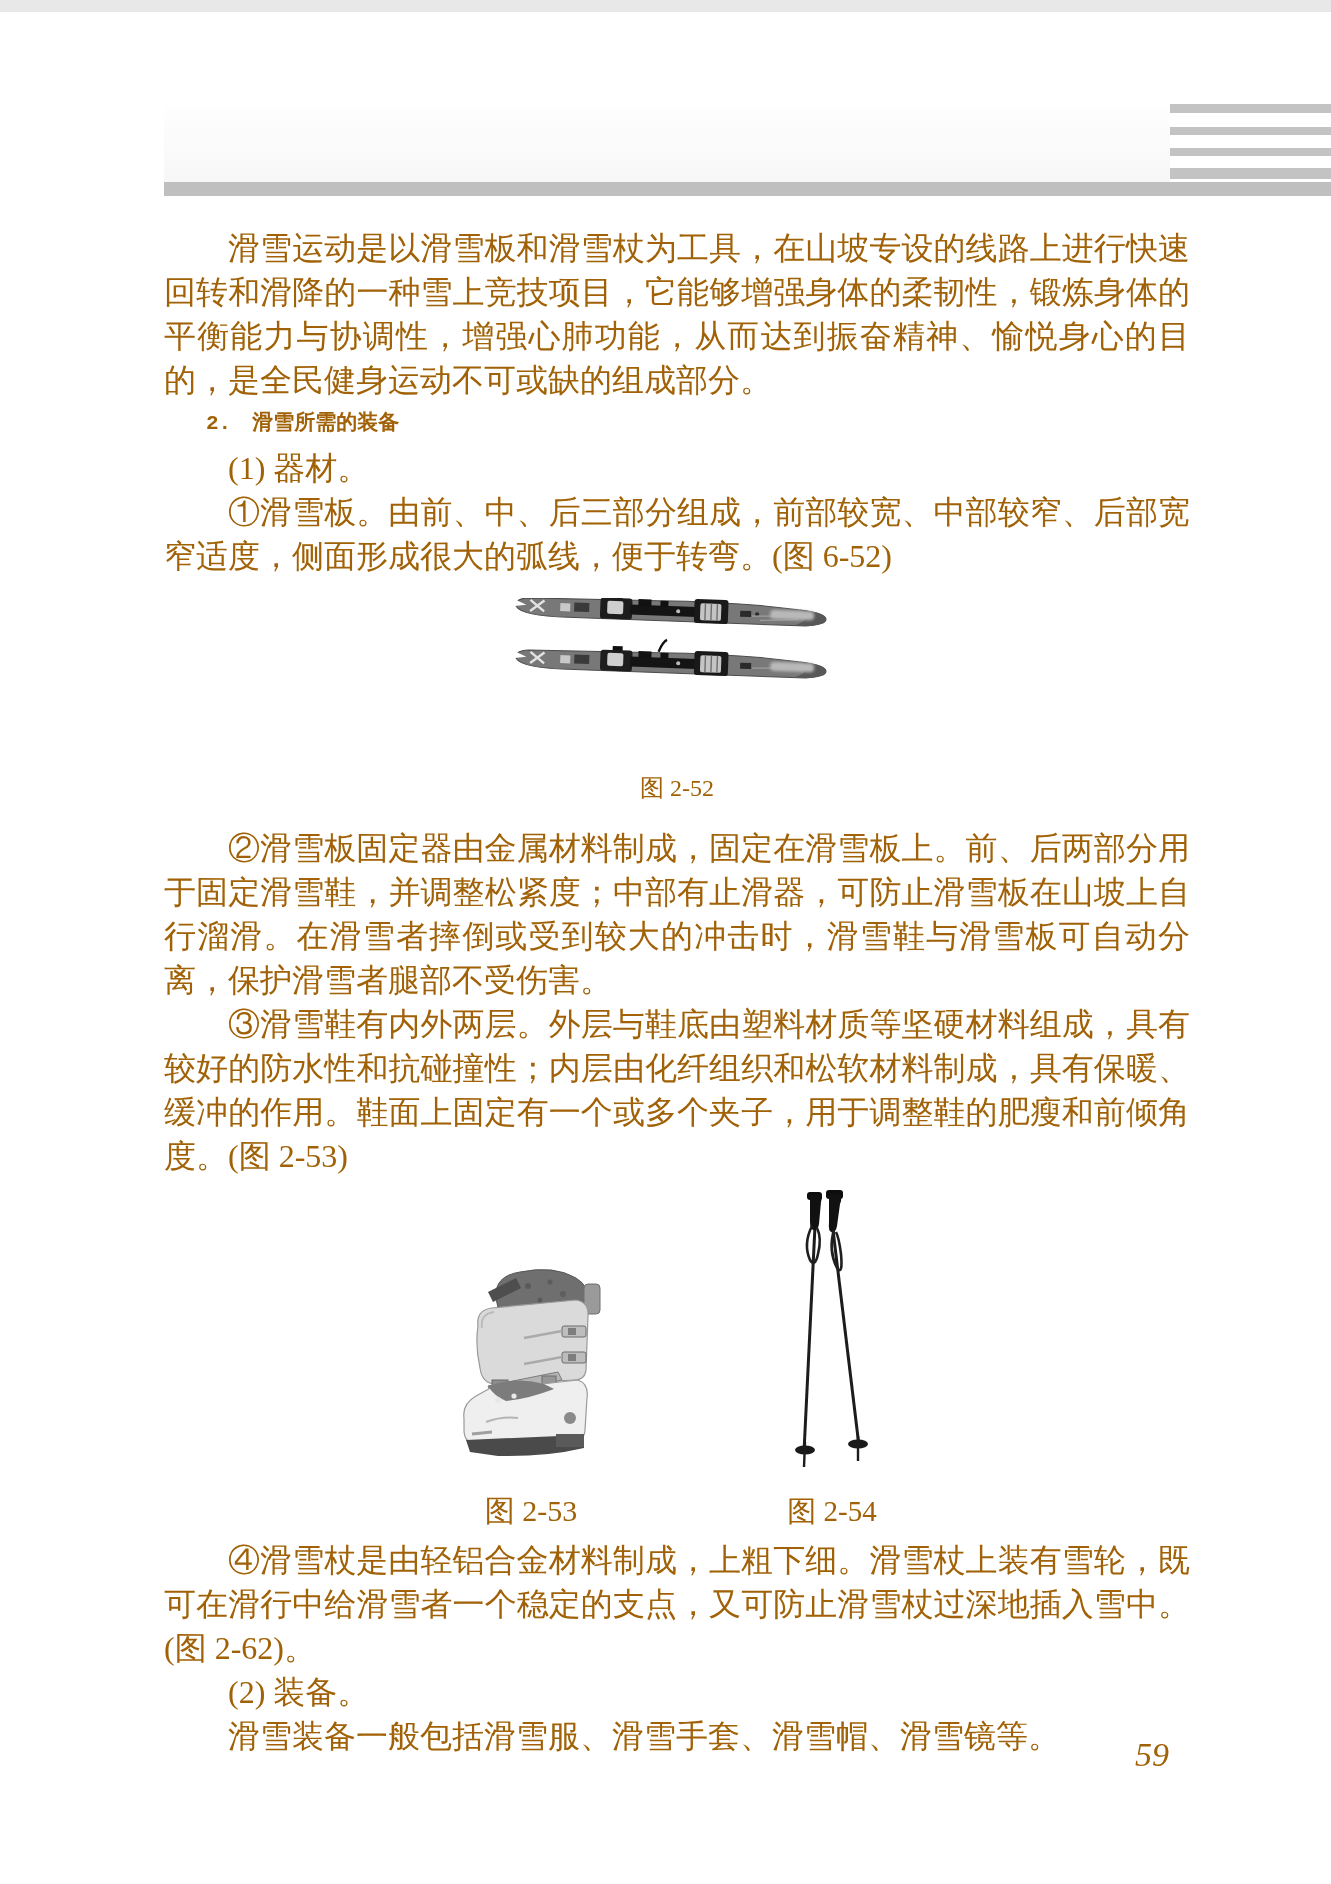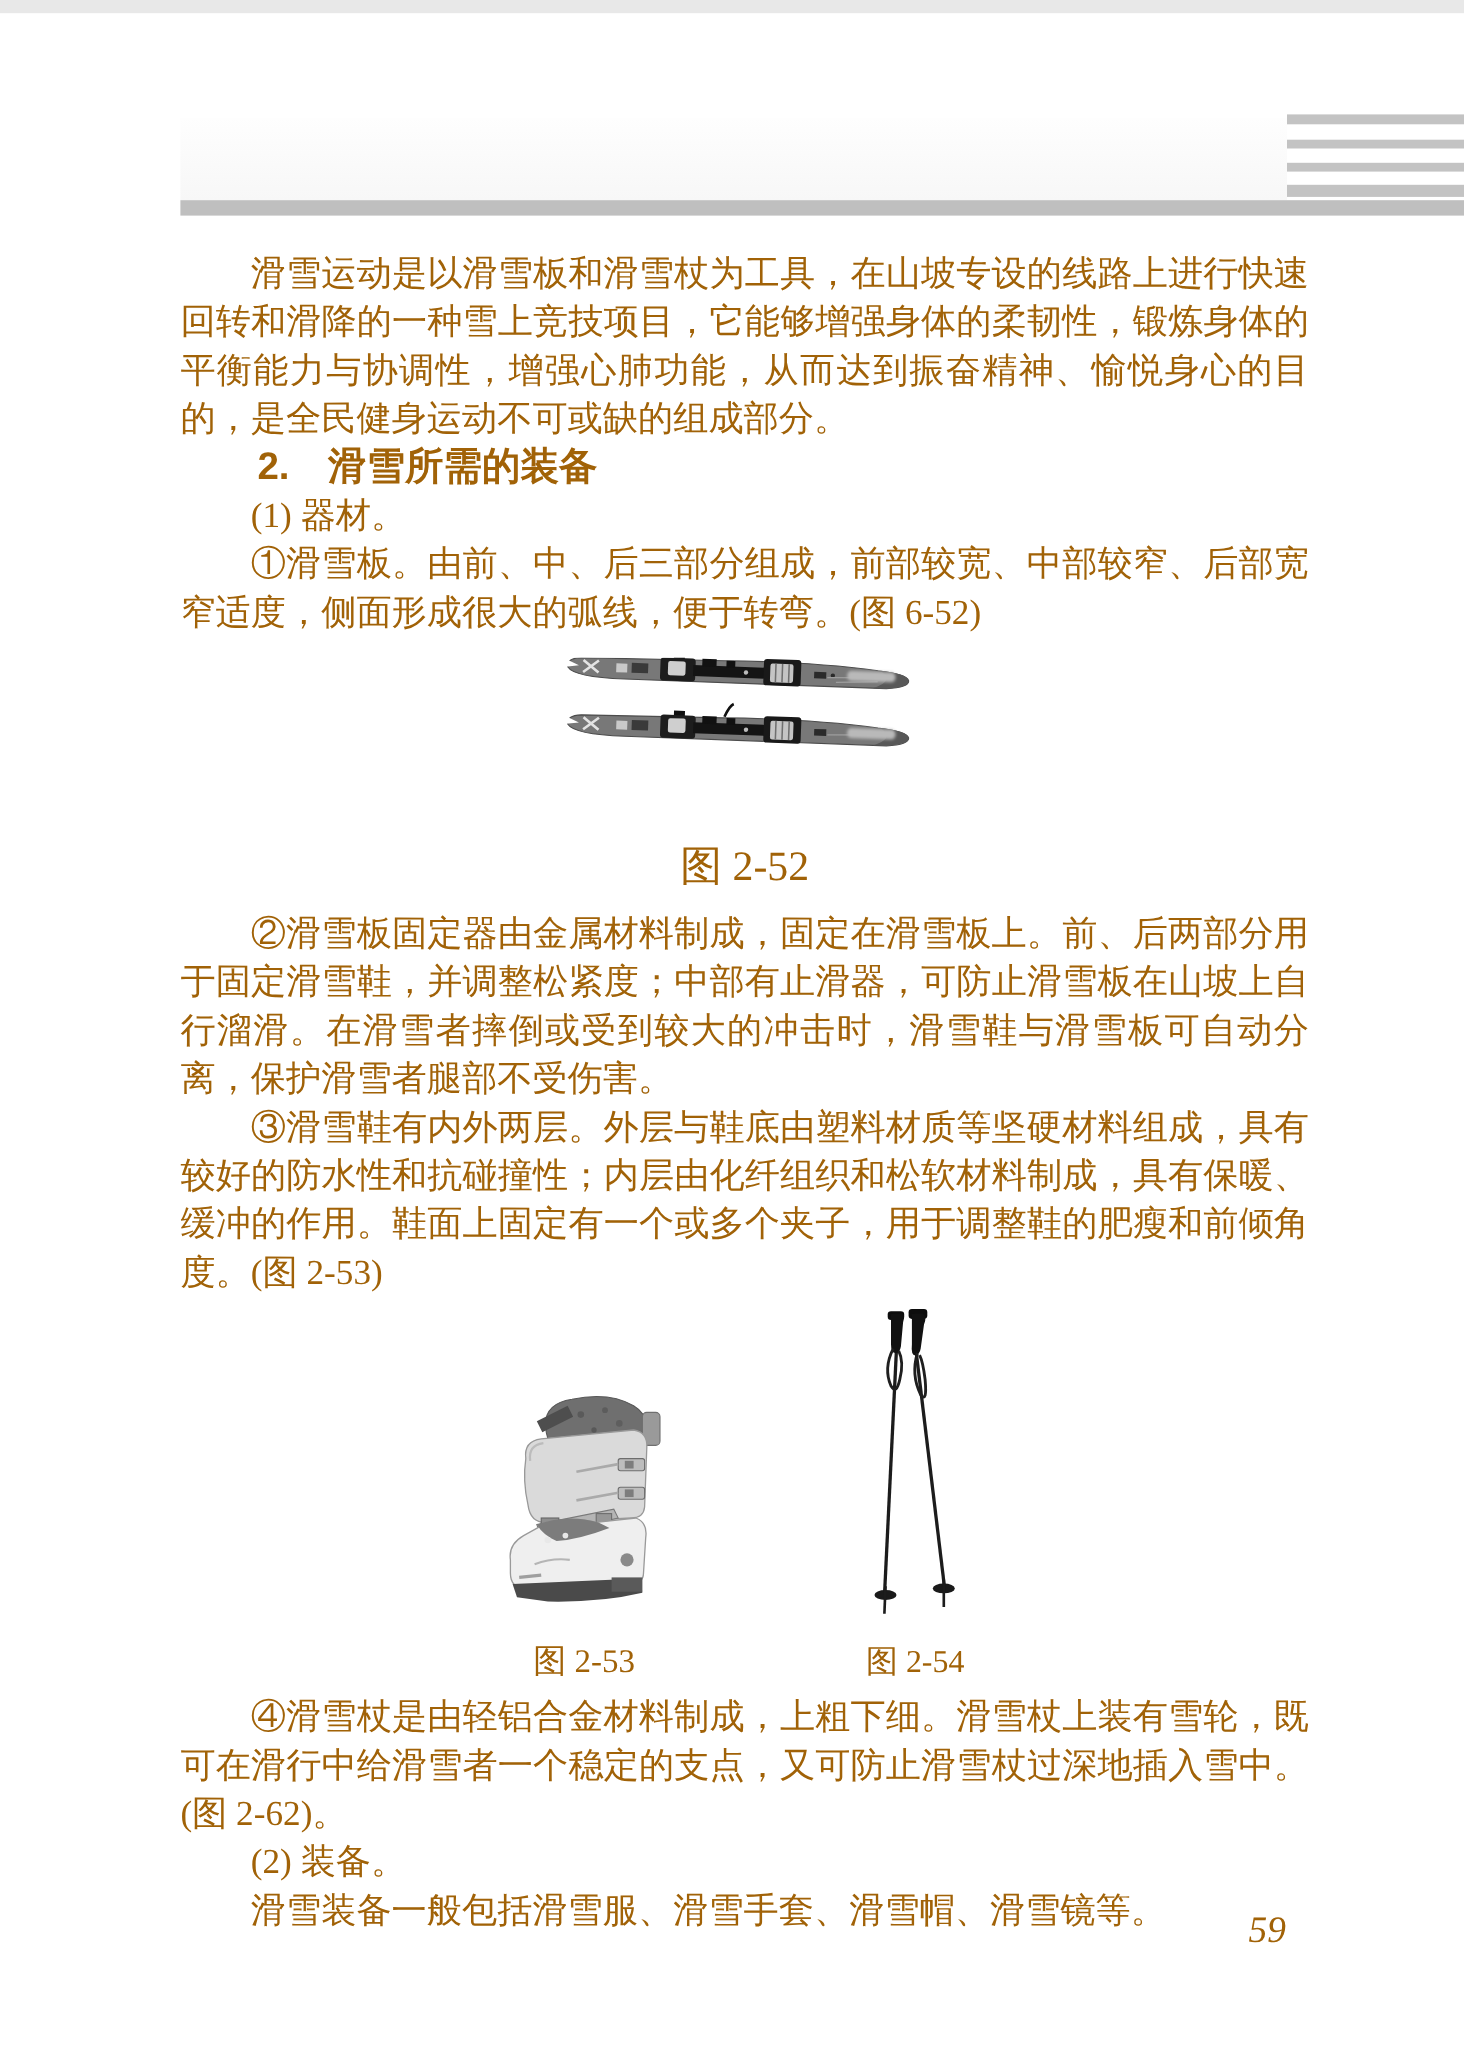--- a/index.html
+++ b/index.html
@@ -48,34 +48,34 @@
     width: 1026px;
     font-size: 32px;
     line-height: 44px;
     text-align: justify;
     text-justify: inter-character;
   }
   .content p { margin: 0; text-indent: 2em; }
   .section-heading {
     margin: 0;
     text-indent: 2em;
-    font-family: Liberation Sans, sans-serif;
+    font-family: Liberation Mono, monospace;
     font-weight: bold;
-    font-size: 35px;
+    font-size: 21px;
     line-height: 44px;
   }
 
   
   .fig52 {
     margin: 20px 0 18px 0;
     text-align: center;
   }
   .fig52 .art { display: block; margin: 0 auto; transform: translateX(-8px); }
   .fig-caption {
-    font-size: 38px;
+    font-size: 24px;
     line-height: 40px;
     margin-top: 8px;
     text-indent: 0 !important;
     text-align: center;
   }
 
   
   .figures-row {
     position: relative;
     height: 360px;

